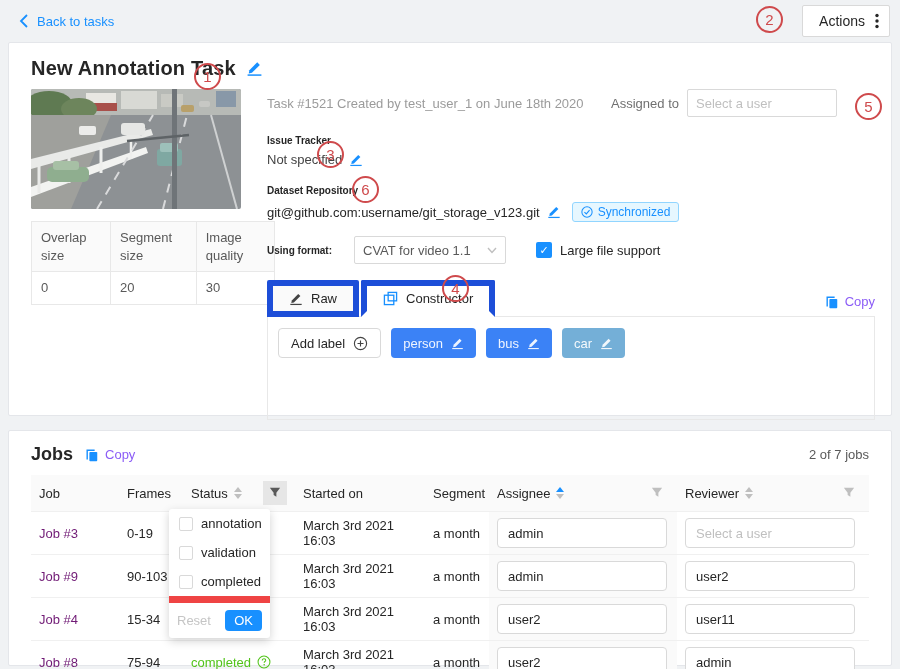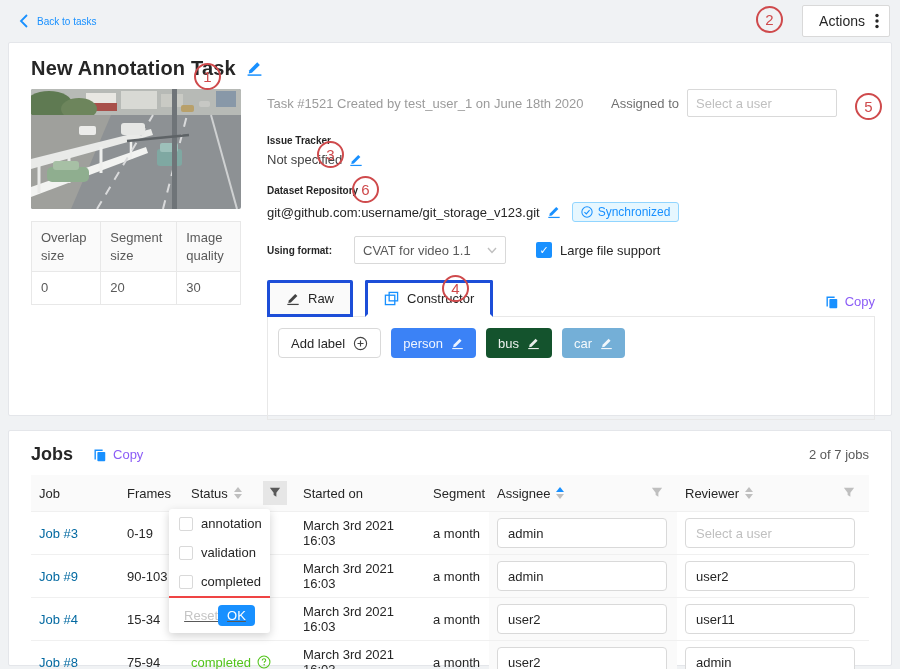--- a/index.html
+++ b/index.html
@@ -5,83 +5,83 @@
   * { margin:0; padding:0; box-sizing:border-box; }
   html,body { width:900px; height:669px; overflow:hidden; }
   body {
     font-family:"Liberation Sans", sans-serif;
     background:#f0f2f4;
     color:#595959;
     font-size:13px;
     position:relative;
   }
   .topbar { height:42px; display:flex; align-items:center; justify-content:space-between; padding:0 10px 0 18px; }
-  .back-link { color:#1890ff; display:inline-flex; align-items:center; gap:7px; font-size:10px; cursor:pointer; }
+  .back-link { color:#1890ff; display:inline-flex; align-items:center; gap:7px; font-size:13px; cursor:pointer; }
   .actions-wrap { display:flex; align-items:center; gap:14px; }
   .actions-btn { background:#fff; border:1px solid #d9d9d9; border-radius:2px; height:32px; padding:0 10px 0 16px; display:inline-flex; align-items:center; gap:10px; font-size:14px; color:#262626; cursor:pointer; }
   .card { background:#fff; border:1px solid #e4e6ea; margin:0 8px; border-radius:2px; }
   .task-card { padding:14px 16px 14px 14px; height:374px; }
   .page-title-row { display:flex; align-items:center; gap:10px; padding-left:8px; }
   .page-title { font-size:20px; font-weight:700; color:#262626; letter-spacing:.2px; }
   .edit-link { color:#1890ff; display:inline-flex; cursor:pointer; }
   .cols { display:flex; gap:26px; margin-top:9px; padding-left:8px; }
   .left-col { width:210px; flex:none; }
   .preview { width:210px; height:120px; border-radius:2px; overflow:hidden; display:block; }
-  .params-table { border-collapse:collapse; margin-top:12px; width:210px;padding-left:24px; }
+  .params-table { border-collapse:collapse; margin-top:12px; width:244px;padding-left:24px; }
   .params-table th, .params-table td { border:1px solid #e8e8e8; text-align:left; font-weight:400; padding:7px 9px; font-size:13px; color:#595959; line-height:1.35; }
   .params-table th { background:#fafafa; color:#595959; }
   .right-col { flex:1; min-width:0; }
   .meta-row { display:flex; justify-content:space-between; align-items:center; color:#9b9b9b; font-size:13px; }
   .assigned { display:flex; align-items:center; gap:8px; color:#707070; }
   .select-box { border:1px solid #d9d9d9; border-radius:2px; height:28px; display:inline-flex; align-items:center; background:#fff; }
   .assignee-select { width:150px; padding:0 8px; }
   .placeholder { color:#bfbfbf; }
   .section { margin-top:15px; }
   .section-label { font-weight:700; color:#262626; font-size:10px; display:inline-flex; align-items:center; gap:8px; }
   .section-value { margin-top:5px; color:#434343; display:flex; align-items:center; gap:7px; }
   .repo-url { color:#262626; }
   .sync-badge { display:inline-flex; align-items:center; gap:5px; background:#e6f7ff; border:1px solid #91d5ff; color:#1890ff; border-radius:3px; padding:2px 8px; font-size:12px; margin-left:4px; }
   .format-row { margin-top:14px; display:flex; align-items:center; gap:22px; }
   .format-select { width:152px; padding:0 8px; justify-content:space-between; color:#595959; cursor:pointer; }
   .check-row { display:inline-flex; align-items:center; gap:8px; margin-left:8px; cursor:pointer; color:#262626; }
   .checkbox-on { width:16px; height:16px; background:#1890ff; border-radius:2px; color:#fff; display:inline-flex; align-items:center; justify-content:center; font-size:11px; }
   .tabs-row { margin-top:16px; display:flex; align-items:flex-end; }
   .tabs { display:flex; }
-  .tab { height:37px; padding:0 16px; display:inline-flex; align-items:center; gap:8px; border:3px solid #1d4ed8; background:#fafafa; color:#262626; cursor:pointer; margin-right:12px; border-radius:2px 2px 0 0; }
+  .tab { height:37px; padding:0 16px; display:inline-flex; align-items:center; gap:8px; border:6px solid #1d4ed8; background:#fafafa; color:#262626; cursor:pointer; margin-right:2px; border-radius:2px 2px 0 0; }
   .tab.active { background:#fff; border-bottom-color:#fff; color:#262626; }
   .tab.active .tab-label { color:#262626; }
   .tabs-spacer { flex:1; }
   .copy-link { color:#8b5cf6; display:inline-flex; align-items:center; gap:6px; cursor:pointer; padding-bottom:8px; }
   .tab-content { border:1px solid #e8e8e8; margin-top:-1px; height:104px; padding:11px 10px; display:flex; align-items:flex-start; gap:10px; }
   .add-label-btn { background:#fff; border:1px solid #d9d9d9; border-radius:4px; height:30px; padding:0 12px; display:inline-flex; align-items:center; gap:8px; color:#262626; cursor:pointer; font-size:13px; }
   .label-tag { height:30px; border-radius:4px; padding:0 12px; display:inline-flex; align-items:center; gap:8px; color:rgba(255,255,255,.92); font-size:13px; cursor:pointer; }
   .gap { height:14px; }
   .jobs-card { padding:13px 22px 0 22px; height:236px; position:relative; }
   .jobs-title-row { display:flex; align-items:center; }
-  .jobs-title { font-size:18px; font-weight:700; color:#262626; margin-right:20px; }
+  .jobs-title { font-size:18px; font-weight:700; color:#262626; margin-right:12px; }
   .jobs-count { margin-left:auto; color:#595959; }
   table.jobs { border-collapse:collapse; width:100%; margin-top:10px; table-layout:fixed; }
   table.jobs th { background:#fafafa; font-weight:500; color:#262626; text-align:left; padding:6px 8px; border-bottom:1px solid #f0f0f0; height:32px; font-size:13px; }
   table.jobs td { padding:6px 8px; border-bottom:1px solid #f0f0f0; height:37px; font-size:13px; color:#262626; }
-  .job-link { color:#0369a1; cursor:pointer; }
+  .job-link { color:#701a75; cursor:pointer; }
   td.assignee-cell { background:#fafafa; }
   .th-flex { display:flex; align-items:center; gap:6px; }
   .sorter { display:inline-flex; flex-direction:column; gap:2px; }
   .caret-up { width:0; height:0; border-left:4px solid transparent; border-right:4px solid transparent; border-bottom:5px solid #bfbfbf; }
   .caret-down { width:0; height:0; border-left:4px solid transparent; border-right:4px solid transparent; border-top:5px solid #bfbfbf; }
   .caret-up.active { border-bottom-color:#1890ff; }
   .funnel { margin-left:auto; color:#bfbfbf; display:inline-flex; align-items:center; justify-content:center; width:24px; height:24px; cursor:pointer; }
   .funnel.active { background:#e6e6e6; color:#595959; border-radius:0; }
   .cell-input { border:1px solid #d9d9d9; border-radius:4px; height:30px; width:170px; padding:0 10px; font-size:13px; color:#262626; background:#fff; font-family:"Liberation Sans", sans-serif; }
   .cell-input::placeholder { color:#bfbfbf; }
   .status-completed { color:#52c41a; display:inline-flex; align-items:center; gap:6px; font-weight:500; }
   .filter-dropdown { position:absolute; left:160px; top:78px; width:101px; background:#fff; border-radius:3px; box-shadow:0 3px 10px rgba(0,0,0,.18); z-index:30; }
   .filter-item { display:flex; align-items:center; gap:8px; padding:7px 10px; color:#262626; cursor:pointer; }
   .checkbox-off { width:14px; height:14px; border:1px solid #d9d9d9; border-radius:2px; background:#fff; flex:none; }
-  .filter-footer { border-top:2px solid #ef4444; display:flex; align-items:center; justify-content:center; padding:7px 8px;text-decoration:underline; }
+  .filter-footer { border-top:7px solid #ef4444; display:flex; align-items:center; justify-content:space-between; padding:7px 8px; }
   .reset-btn { color:#c5c5c5; cursor:pointer; }
   .ok-btn { background:#1890ff; color:#fff; border:none; border-radius:4px; padding:3px 9px; font-size:13px; cursor:pointer; }
   .annos { position:absolute; inset:0; pointer-events:none; z-index:40; }
   .anno { position:absolute; width:27px; height:27px; border:2px solid #cf4a4c; border-radius:50%; color:#cf4a4c; font-size:15px; display:flex; align-items:center; justify-content:center; background:transparent; }
   svg.icon { display:block; }
 </style>
 </head>
 <body>
 
 <div class="topbar">
@@ -282,21 +282,21 @@
         </button>
         <span class="label-tag" style="background: #3b82f6;">
           <span>person</span>
           <span>
             <svg class="icon" width="13" height="13" viewBox="0 0 16 16">
                 <path d="M10.6 2.2 L13 4.6 L5.6 12 L2.6 12.6 L3.2 9.6 Z" fill="#fff" opacity=".9"></path>
                 <path d="M1.5 14.2 H14.5" stroke="#fff" stroke-width="1.4" opacity=".9"></path>
               </svg>
           </span>
         </span>
-        <span class="label-tag" style="background: #14532d;">
+        <span class="label-tag" style="background: #3b82f6;">
           <span>bus</span>
           <span>
             <svg class="icon" width="13" height="13" viewBox="0 0 16 16">
                 <path d="M10.6 2.2 L13 4.6 L5.6 12 L2.6 12.6 L3.2 9.6 Z" fill="#fff" opacity=".9"></path>
                 <path d="M1.5 14.2 H14.5" stroke="#fff" stroke-width="1.4" opacity=".9"></path>
               </svg>
           </span>
         </span>
         <span class="label-tag" style="background: rgb(116, 175, 215);">
           <span>car</span>

